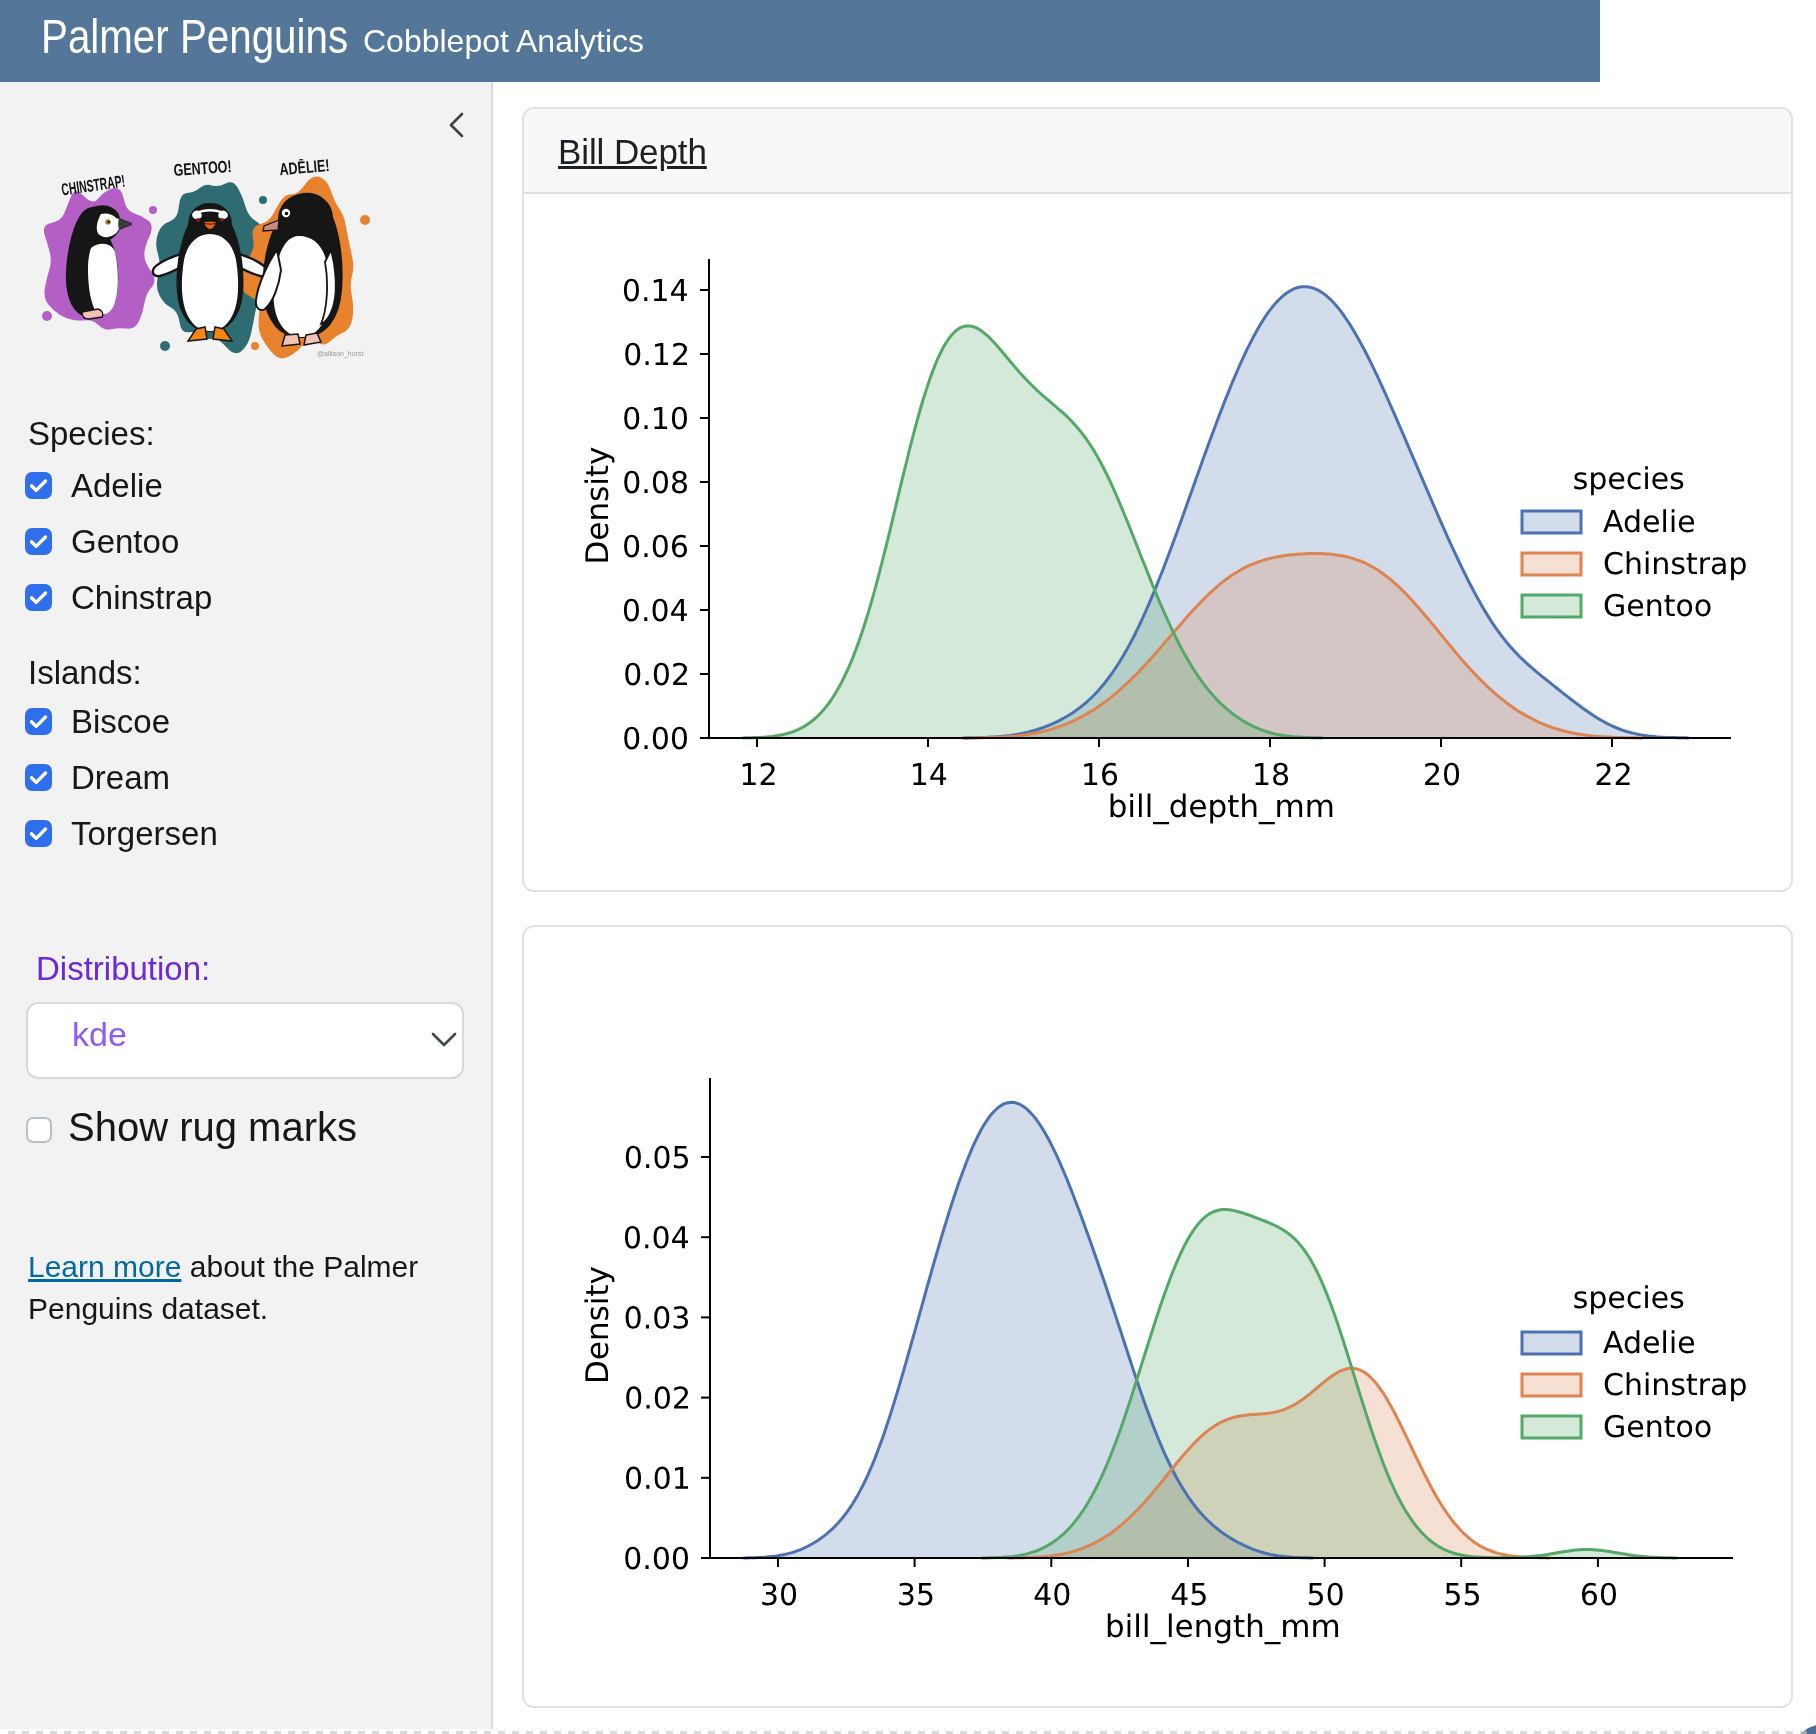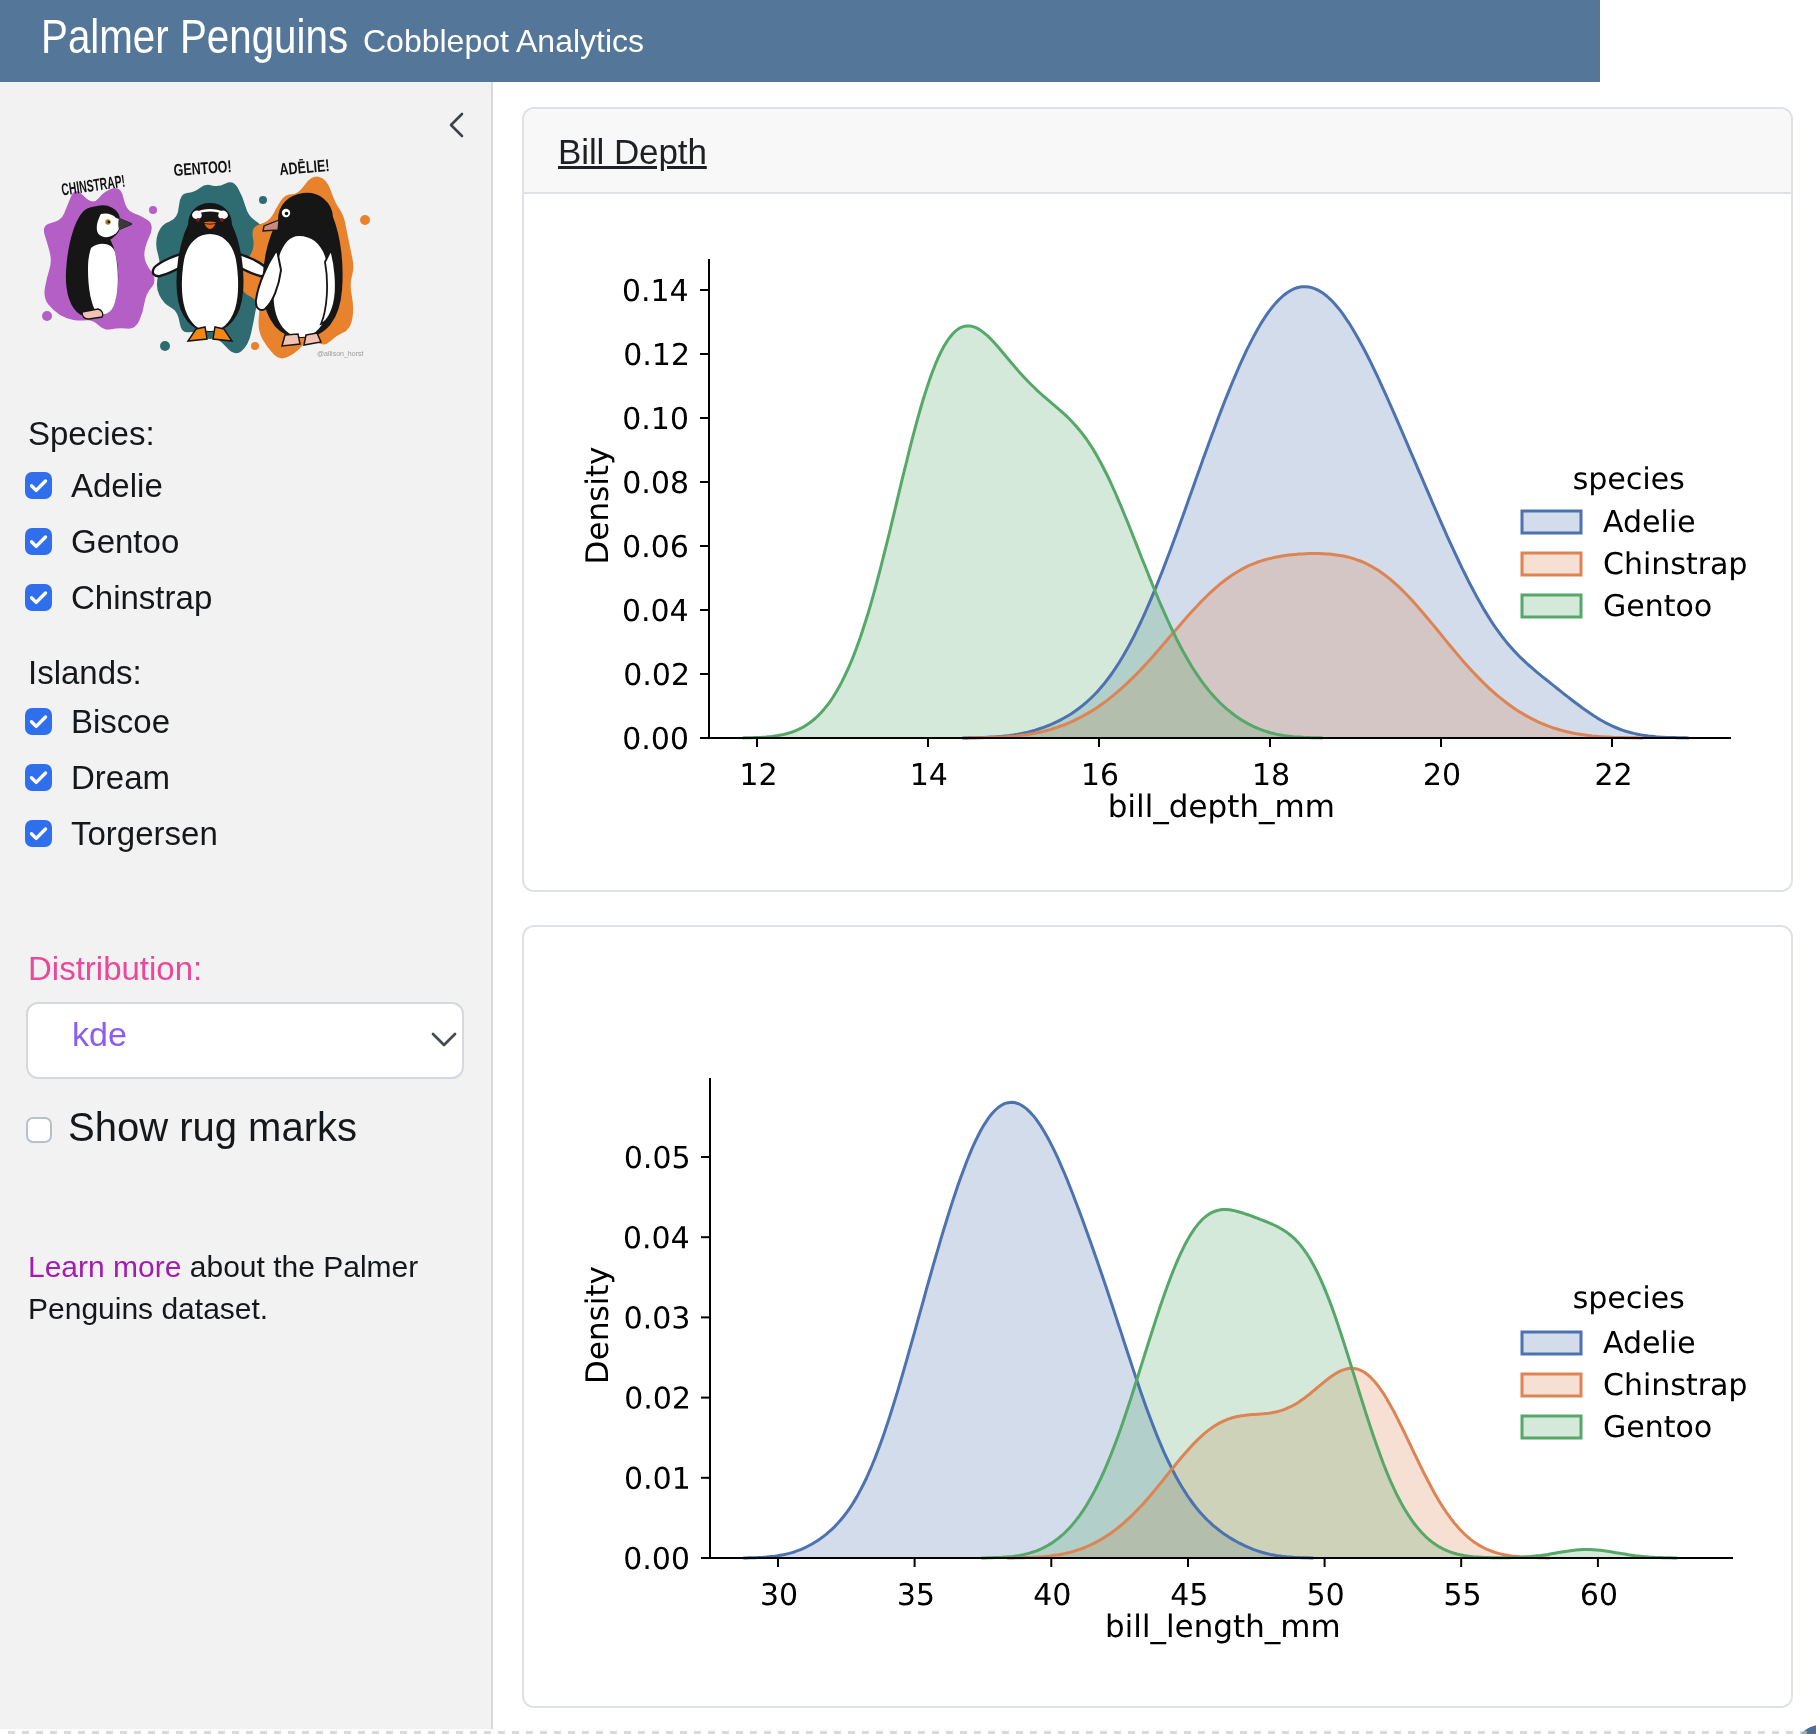--- a/index.html
+++ b/index.html
@@ -87,29 +87,29 @@
     </svg></div>
 <div style="position:absolute;left:71px;top:705px;font-size:33px;line-height:1;color:#15181b">Biscoe</div>
 <div style="position:absolute;left:25px;top:764px;width:27px;height:27px;background:#2f6fed;border-radius:7px"><svg width="27" height="27" viewBox="0 0 27 27">
       <path d="M6.5 13.8 L11.2 18.4 L20.5 9.0" stroke="#fff" stroke-width="3.4" fill="none" stroke-linecap="round" stroke-linejoin="round"></path>
     </svg></div>
 <div style="position:absolute;left:71px;top:761px;font-size:33px;line-height:1;color:#15181b">Dream</div>
 <div style="position:absolute;left:25px;top:820px;width:27px;height:27px;background:#2f6fed;border-radius:7px"><svg width="27" height="27" viewBox="0 0 27 27">
       <path d="M6.5 13.8 L11.2 18.4 L20.5 9.0" stroke="#fff" stroke-width="3.4" fill="none" stroke-linecap="round" stroke-linejoin="round"></path>
     </svg></div>
 <div style="position:absolute;left:71px;top:817px;font-size:33px;line-height:1;color:#15181b">Torgersen</div>
-<div style="position:absolute;left:28px;top:952px;font-size:33px;line-height:1;color:#ec4899">Distribution:</div>
+<div style="position:absolute;left:36px;top:952px;font-size:33px;line-height:1;color:#6d28d9">Distribution:</div>
 <div style="position:absolute;left:26px;top:1002px;width:438px;height:77px;background:#fff;border:2px solid #d5d9dd;border-radius:12px;box-sizing:border-box"></div>
 <div style="position:absolute;left:72px;top:1017px;font-size:34px;line-height:1;color:#8b5cf6">kde</div>
 <svg style="position:absolute;left:430px;top:1029px" width="28" height="22" viewBox="0 0 28 22">
     <path d="M3 5 L14 16 L25 5" stroke="#454b52" stroke-width="2.8" fill="none" stroke-linecap="round" stroke-linejoin="round"></path>
   </svg>
 <div style="position:absolute;left:26px;top:1117px;width:26px;height:26px;background:#fff;border:2px solid #b9c0c7;border-radius:7px;box-sizing:border-box"></div>
 <div style="position:absolute;left:68px;top:1107px;font-size:40px;line-height:1;color:#15181b">Show rug marks</div>
-<div style="position:absolute;left:28px;top:1246px;width:424px;font-size:30px;line-height:42px;color:#15181b"><span style="color:#a21caf;">Learn more</span> about the Palmer Penguins dataset.</div>
+<div style="position:absolute;left:28px;top:1246px;width:424px;font-size:30px;line-height:42px;color:#15181b"><span style="color:#0369a1;text-decoration:underline">Learn more</span> about the Palmer Penguins dataset.</div>
 <div class="card" style="top:107px;height:785px">
   <div class="cardhead">
       <div class="cardtitle">Bill Depth</div>
     </div>
   <div style="position:absolute;left:1px;top:86px"><svg width="1268" height="698" viewBox="0 0 1268 698">
         <rect width="1268" height="698" fill="#ffffff"></rect>
         <polygon points="437.2,543.0 437.2,542.9 440.8,542.9 444.5,542.8 448.1,542.8 451.8,542.7 455.4,542.6 459.1,542.5 462.7,542.3 466.4,542.1 470.0,541.9 473.7,541.6 477.3,541.3 481.0,540.9 484.6,540.5 488.3,540.0 491.9,539.4 495.6,538.7 499.2,538.0 502.9,537.2 506.5,536.2 510.2,535.2 513.8,534.0 517.5,532.8 521.1,531.4 524.8,530.0 528.4,528.4 532.1,526.7 535.7,524.8 539.4,522.8 543.0,520.7 546.7,518.4 550.3,515.9 554.0,513.3 557.7,510.4 561.3,507.3 565.0,504.0 568.6,500.5 572.3,496.7 575.9,492.6 579.6,488.2 583.2,483.5 586.9,478.5 590.5,473.1 594.2,467.5 597.8,461.5 601.5,455.1 605.1,448.5 608.8,441.5 612.4,434.1 616.1,426.5 619.7,418.5 623.4,410.2 627.0,401.7 630.7,392.9 634.3,383.8 638.0,374.5 641.6,365.0 645.3,355.3 648.9,345.5 652.6,335.5 656.2,325.4 659.9,315.3 663.5,305.0 667.2,294.8 670.8,284.5 674.5,274.3 678.1,264.1 681.8,254.0 685.4,244.1 689.1,234.2 692.7,224.5 696.4,214.9 700.0,205.5 703.7,196.4 707.3,187.5 711.0,178.8 714.6,170.5 718.3,162.4 721.9,154.7 725.6,147.3 729.2,140.4 732.9,133.8 736.5,127.6 740.2,121.9 743.8,116.6 747.5,111.9 751.1,107.6 754.8,103.8 758.4,100.5 762.1,97.7 765.7,95.5 769.4,93.7 773.0,92.5 776.7,91.8 780.3,91.7 784.0,92.0 787.6,92.9 791.3,94.3 794.9,96.2 798.6,98.6 802.3,101.5 805.9,104.8 809.6,108.7 813.2,112.9 816.9,117.6 820.5,122.8 824.2,128.3 827.8,134.2 831.5,140.4 835.1,146.9 838.8,153.7 842.4,160.8 846.1,168.2 849.7,175.7 853.4,183.4 857.0,191.3 860.7,199.4 864.3,207.5 868.0,215.8 871.6,224.2 875.3,232.6 878.9,241.0 882.6,249.6 886.2,258.1 889.9,266.6 893.5,275.2 897.2,283.7 900.8,292.2 904.5,300.7 908.1,309.2 911.8,317.5 915.4,325.9 919.1,334.1 922.7,342.3 926.4,350.3 930.0,358.2 933.7,366.0 937.3,373.6 941.0,381.0 944.6,388.3 948.3,395.3 951.9,402.1 955.6,408.6 959.2,414.9 962.9,420.9 966.5,426.6 970.2,432.1 973.8,437.2 977.5,442.1 981.1,446.7 984.8,451.0 988.4,455.1 992.1,459.0 995.7,462.7 999.4,466.2 1003.0,469.5 1006.7,472.7 1010.3,475.9 1014.0,478.9 1017.6,481.9 1021.3,484.8 1024.9,487.7 1028.6,490.6 1032.2,493.5 1035.9,496.4 1039.5,499.3 1043.2,502.1 1046.9,505.0 1050.5,507.8 1054.2,510.5 1057.8,513.2 1061.5,515.8 1065.1,518.3 1068.8,520.8 1072.4,523.1 1076.1,525.2 1079.7,527.3 1083.4,529.2 1087.0,530.9 1090.7,532.5 1094.3,534.0 1098.0,535.3 1101.6,536.5 1105.3,537.5 1108.9,538.4 1112.6,539.2 1116.2,539.9 1119.9,540.4 1123.5,540.9 1127.2,541.3 1130.8,541.7 1134.5,542.0 1138.1,542.2 1141.8,542.4 1145.4,542.5 1149.1,542.6 1152.7,542.7 1156.4,542.8 1160.0,542.8 1163.7,542.9 1163.7,543.0" fill="#4c72b0" fill-opacity="0.25" stroke="none"></polygon>
         <polygon points="440.0,543.0 440.0,542.9 443.4,542.9 446.8,542.8 450.2,542.8 453.6,542.8 457.0,542.7 460.4,542.6 463.8,542.5 467.2,542.4 470.6,542.3 474.0,542.1 477.4,542.0 480.9,541.8 484.3,541.5 487.7,541.2 491.1,540.9 494.5,540.5 497.9,540.1 501.3,539.7 504.7,539.1 508.1,538.5 511.5,537.9 514.9,537.2 518.3,536.4 521.7,535.5 525.2,534.6 528.6,533.5 532.0,532.4 535.4,531.2 538.8,530.0 542.2,528.6 545.6,527.1 549.0,525.6 552.4,523.9 555.8,522.2 559.2,520.3 562.6,518.4 566.0,516.4 569.5,514.2 572.9,512.0 576.3,509.6 579.7,507.1 583.1,504.6 586.5,501.9 589.9,499.1 593.3,496.2 596.7,493.2 600.1,490.1 603.5,486.9 606.9,483.6 610.4,480.2 613.8,476.7 617.2,473.1 620.6,469.4 624.0,465.7 627.4,461.9 630.8,458.1 634.2,454.2 637.6,450.2 641.0,446.3 644.4,442.3 647.8,438.3 651.2,434.4 654.7,430.4 658.1,426.5 661.5,422.6 664.9,418.8 668.3,415.1 671.7,411.4 675.1,407.8 678.5,404.3 681.9,401.0 685.3,397.7 688.7,394.6 692.1,391.6 695.6,388.7 699.0,386.0 702.4,383.5 705.8,381.0 709.2,378.8 712.6,376.7 716.0,374.7 719.4,372.9 722.8,371.2 726.2,369.7 729.6,368.3 733.0,367.0 736.4,365.9 739.9,364.8 743.3,363.9 746.7,363.1 750.1,362.3 753.5,361.7 756.9,361.1 760.3,360.6 763.7,360.1 767.1,359.7 770.5,359.4 773.9,359.1 777.3,358.9 780.8,358.7 784.2,358.6 787.6,358.5 791.0,358.5 794.4,358.6 797.8,358.7 801.2,358.9 804.6,359.1 808.0,359.5 811.4,359.9 814.8,360.4 818.2,361.0 821.6,361.8 825.1,362.6 828.5,363.6 831.9,364.8 835.3,366.0 838.7,367.4 842.1,369.0 845.5,370.8 848.9,372.7 852.3,374.8 855.7,377.0 859.1,379.5 862.5,382.1 866.0,384.8 869.4,387.8 872.8,390.9 876.2,394.1 879.6,397.5 883.0,401.0 886.4,404.6 889.8,408.4 893.2,412.3 896.6,416.2 900.0,420.2 903.4,424.3 906.8,428.4 910.3,432.5 913.7,436.7 917.1,440.9 920.5,445.1 923.9,449.2 927.3,453.3 930.7,457.4 934.1,461.4 937.5,465.4 940.9,469.2 944.3,473.0 947.7,476.8 951.2,480.4 954.6,483.9 958.0,487.3 961.4,490.6 964.8,493.8 968.2,496.9 971.6,499.9 975.0,502.7 978.4,505.4 981.8,508.0 985.2,510.5 988.6,512.9 992.0,515.2 995.5,517.4 998.9,519.4 1002.3,521.4 1005.7,523.2 1009.1,524.9 1012.5,526.6 1015.9,528.1 1019.3,529.5 1022.7,530.9 1026.1,532.1 1029.5,533.3 1032.9,534.3 1036.3,535.3 1039.8,536.2 1043.2,537.0 1046.6,537.8 1050.0,538.4 1053.4,539.0 1056.8,539.6 1060.2,540.1 1063.6,540.5 1067.0,540.9 1070.4,541.2 1073.8,541.5 1077.2,541.7 1080.7,541.9 1084.1,542.1 1087.5,542.3 1090.9,542.4 1094.3,542.5 1097.7,542.6 1101.1,542.7 1104.5,542.8 1107.9,542.8 1111.3,542.8 1114.7,542.9 1118.1,542.9 1118.1,543.0" fill="#dd8452" fill-opacity="0.25" stroke="none"></polygon>
         <polygon points="217.7,543.0 217.7,542.9 220.6,542.8 223.6,542.8 226.5,542.7 229.4,542.6 232.3,542.5 235.2,542.4 238.1,542.2 241.0,542.0 244.0,541.7 246.9,541.4 249.8,541.0 252.7,540.6 255.6,540.1 258.5,539.5 261.5,538.8 264.4,537.9 267.3,537.0 270.2,535.9 273.1,534.6 276.0,533.2 278.9,531.6 281.9,529.8 284.8,527.7 287.7,525.5 290.6,523.0 293.5,520.3 296.4,517.2 299.3,513.9 302.3,510.3 305.2,506.3 308.1,502.0 311.0,497.3 313.9,492.3 316.8,486.9 319.7,481.0 322.7,474.7 325.6,468.0 328.5,460.9 331.4,453.3 334.3,445.2 337.2,436.7 340.1,427.7 343.1,418.2 346.0,408.4 348.9,398.1 351.8,387.4 354.7,376.4 357.6,365.0 360.5,353.4 363.5,341.6 366.4,329.5 369.3,317.4 372.2,305.2 375.1,293.0 378.0,280.9 381.0,269.0 383.9,257.2 386.8,245.7 389.7,234.6 392.6,223.8 395.5,213.5 398.4,203.7 401.4,194.4 404.3,185.6 407.2,177.5 410.1,170.0 413.0,163.2 415.9,157.0 418.8,151.5 421.8,146.6 424.7,142.5 427.6,139.0 430.5,136.1 433.4,133.9 436.3,132.3 439.2,131.3 442.2,130.9 445.1,131.0 448.0,131.6 450.9,132.7 453.8,134.2 456.7,136.1 459.6,138.4 462.6,140.9 465.5,143.7 468.4,146.8 471.3,150.0 474.2,153.3 477.1,156.7 480.0,160.2 483.0,163.7 485.9,167.2 488.8,170.6 491.7,174.0 494.6,177.4 497.5,180.6 500.5,183.7 503.4,186.8 506.3,189.7 509.2,192.5 512.1,195.3 515.0,198.0 517.9,200.6 520.9,203.1 523.8,205.6 526.7,208.1 529.6,210.6 532.5,213.1 535.4,215.6 538.3,218.2 541.3,220.9 544.2,223.8 547.1,226.7 550.0,229.9 552.9,233.2 555.8,236.7 558.7,240.5 561.7,244.5 564.6,248.8 567.5,253.3 570.4,258.1 573.3,263.2 576.2,268.5 579.1,274.2 582.1,280.0 585.0,286.1 587.9,292.5 590.8,299.0 593.7,305.8 596.6,312.7 599.5,319.7 602.5,326.9 605.4,334.2 608.3,341.5 611.2,348.9 614.1,356.3 617.0,363.7 620.0,371.0 622.9,378.3 625.8,385.6 628.7,392.7 631.6,399.7 634.5,406.7 637.4,413.4 640.4,420.1 643.3,426.5 646.2,432.8 649.1,438.9 652.0,444.8 654.9,450.5 657.8,456.0 660.8,461.3 663.7,466.3 666.6,471.2 669.5,475.8 672.4,480.2 675.3,484.4 678.2,488.4 681.2,492.2 684.1,495.9 687.0,499.3 689.9,502.5 692.8,505.6 695.7,508.5 698.6,511.2 701.6,513.8 704.5,516.2 707.4,518.5 710.3,520.7 713.2,522.7 716.1,524.7 719.0,526.4 722.0,528.1 724.9,529.7 727.8,531.1 730.7,532.5 733.6,533.7 736.5,534.8 739.5,535.9 742.4,536.8 745.3,537.7 748.2,538.4 751.1,539.1 754.0,539.7 756.9,540.2 759.9,540.7 762.8,541.1 765.7,541.4 768.6,541.7 771.5,541.9 774.4,542.1 777.3,542.3 780.3,542.5 783.2,542.6 786.1,542.7 789.0,542.7 791.9,542.8 794.8,542.8 797.7,542.9 797.7,543.0" fill="#55a868" fill-opacity="0.25" stroke="none"></polygon>
         <polyline points="437.2,542.9 440.8,542.9 444.5,542.8 448.1,542.8 451.8,542.7 455.4,542.6 459.1,542.5 462.7,542.3 466.4,542.1 470.0,541.9 473.7,541.6 477.3,541.3 481.0,540.9 484.6,540.5 488.3,540.0 491.9,539.4 495.6,538.7 499.2,538.0 502.9,537.2 506.5,536.2 510.2,535.2 513.8,534.0 517.5,532.8 521.1,531.4 524.8,530.0 528.4,528.4 532.1,526.7 535.7,524.8 539.4,522.8 543.0,520.7 546.7,518.4 550.3,515.9 554.0,513.3 557.7,510.4 561.3,507.3 565.0,504.0 568.6,500.5 572.3,496.7 575.9,492.6 579.6,488.2 583.2,483.5 586.9,478.5 590.5,473.1 594.2,467.5 597.8,461.5 601.5,455.1 605.1,448.5 608.8,441.5 612.4,434.1 616.1,426.5 619.7,418.5 623.4,410.2 627.0,401.7 630.7,392.9 634.3,383.8 638.0,374.5 641.6,365.0 645.3,355.3 648.9,345.5 652.6,335.5 656.2,325.4 659.9,315.3 663.5,305.0 667.2,294.8 670.8,284.5 674.5,274.3 678.1,264.1 681.8,254.0 685.4,244.1 689.1,234.2 692.7,224.5 696.4,214.9 700.0,205.5 703.7,196.4 707.3,187.5 711.0,178.8 714.6,170.5 718.3,162.4 721.9,154.7 725.6,147.3 729.2,140.4 732.9,133.8 736.5,127.6 740.2,121.9 743.8,116.6 747.5,111.9 751.1,107.6 754.8,103.8 758.4,100.5 762.1,97.7 765.7,95.5 769.4,93.7 773.0,92.5 776.7,91.8 780.3,91.7 784.0,92.0 787.6,92.9 791.3,94.3 794.9,96.2 798.6,98.6 802.3,101.5 805.9,104.8 809.6,108.7 813.2,112.9 816.9,117.6 820.5,122.8 824.2,128.3 827.8,134.2 831.5,140.4 835.1,146.9 838.8,153.7 842.4,160.8 846.1,168.2 849.7,175.7 853.4,183.4 857.0,191.3 860.7,199.4 864.3,207.5 868.0,215.8 871.6,224.2 875.3,232.6 878.9,241.0 882.6,249.6 886.2,258.1 889.9,266.6 893.5,275.2 897.2,283.7 900.8,292.2 904.5,300.7 908.1,309.2 911.8,317.5 915.4,325.9 919.1,334.1 922.7,342.3 926.4,350.3 930.0,358.2 933.7,366.0 937.3,373.6 941.0,381.0 944.6,388.3 948.3,395.3 951.9,402.1 955.6,408.6 959.2,414.9 962.9,420.9 966.5,426.6 970.2,432.1 973.8,437.2 977.5,442.1 981.1,446.7 984.8,451.0 988.4,455.1 992.1,459.0 995.7,462.7 999.4,466.2 1003.0,469.5 1006.7,472.7 1010.3,475.9 1014.0,478.9 1017.6,481.9 1021.3,484.8 1024.9,487.7 1028.6,490.6 1032.2,493.5 1035.9,496.4 1039.5,499.3 1043.2,502.1 1046.9,505.0 1050.5,507.8 1054.2,510.5 1057.8,513.2 1061.5,515.8 1065.1,518.3 1068.8,520.8 1072.4,523.1 1076.1,525.2 1079.7,527.3 1083.4,529.2 1087.0,530.9 1090.7,532.5 1094.3,534.0 1098.0,535.3 1101.6,536.5 1105.3,537.5 1108.9,538.4 1112.6,539.2 1116.2,539.9 1119.9,540.4 1123.5,540.9 1127.2,541.3 1130.8,541.7 1134.5,542.0 1138.1,542.2 1141.8,542.4 1145.4,542.5 1149.1,542.6 1152.7,542.7 1156.4,542.8 1160.0,542.8 1163.7,542.9" fill="none" stroke="#4c72b0" stroke-width="3" stroke-linejoin="round"></polyline>

